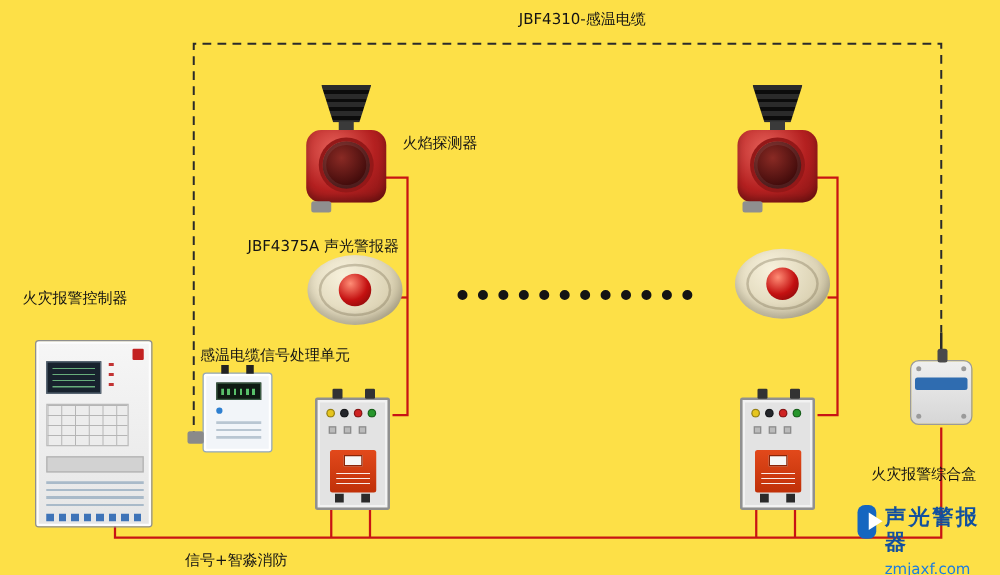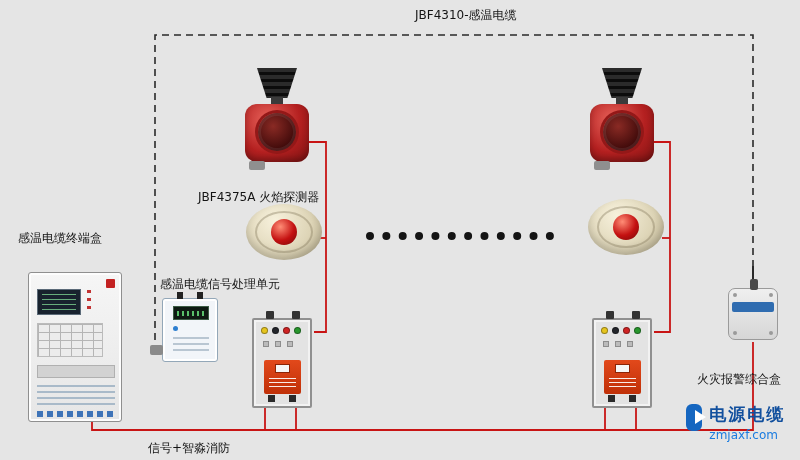--- a/index.html
+++ b/index.html
@@ -1,18 +1,18 @@
 <!DOCTYPE html>
 <html><head>
 <meta charset="utf-8">
 <style>
   *{box-sizing:border-box;margin:0;padding:0}
   html,body{width:800px;height:460px;background:#ffffff;
     font-family:"DejaVu Sans","Liberation Sans",sans-serif}
-  .stage{position:relative;width:800px;height:460px;background:#e5e5e5;overflow:hidden}
+  .stage{position:relative;width:800px;height:460px;background:#fde047;overflow:hidden}
   .wires{position:absolute;left:0;top:0}
   .dash{fill:none;stroke:#2a2a2a;stroke-width:1.6;stroke-dasharray:7 5}
   .blk{stroke:#2a2a2a;stroke-width:2}
   .red{fill:none;stroke:#c81414;stroke-width:1.8}
   .lbl{position:absolute;font-size:12px;color:#141414;white-space:nowrap;line-height:16px}
 
   
   .detector{position:absolute;width:64px;height:102px}
   .horn{position:absolute;left:12px;top:0;width:40px;height:30px;
     background:repeating-linear-gradient(180deg,#2b2b2b 0 4px,#0c0c0c 4px 7px);
@@ -116,23 +116,24 @@
     <line class="red" x1="605" y1="407" x2="605" y2="430"></line>
     <line class="red" x1="636" y1="407" x2="636" y2="430"></line>
     <polyline class="red" points="305,142 326,142 326,332 314,332"></polyline>
     <line class="red" x1="326" y1="238" x2="318" y2="238"></line>
     <polyline class="red" points="650,142 670,142 670,332 654,332"></polyline>
     <line class="red" x1="670" y1="238" x2="662" y2="238"></line>
   </svg>
 
   <div class="lbl" style="left:415px;top:7px">JBF4310-感温电缆</div>
   <div class="lbl flabel" style="left:322px;top:106px">
-  </div>
-  <div class="lbl" style="left:198px;top:189px">JBF4375A 火焰探测器</div>
-  <div class="lbl" style="left:18px;top:230px">感温电缆终端盒</div>
+    <div>火焰探测器</div>
+  </div>
+  <div class="lbl" style="left:198px;top:189px">JBF4375A 声光警报器</div>
+  <div class="lbl" style="left:18px;top:230px">火灾报警控制器</div>
   <div class="lbl" style="left:160px;top:276px">感温电缆信号处理单元</div>
   <div class="lbl" style="left:697px;top:371px">火灾报警综合盒</div>
   <div class="lbl" style="left:148px;top:440px">信号+智淼消防</div>
 
   <div class="detector" style="left:245px;top:68px">
     <span class="horn"></span>
     <span class="horn-neck"></span>
     <span class="det-body"></span>
     <span class="det-lens"></span>
     <span class="det-bracket"></span>
@@ -237,18 +238,18 @@
     <span class="tb-screw" style="right:4px;top:4px"></span>
     <span class="tb-screw" style="left:4px;bottom:4px"></span>
     <span class="tb-screw" style="right:4px;bottom:4px"></span>
   </div>
 
   <div class="brand">
     <span class="logo-glyph">
       <span class="logo-tri"></span>
     </span>
     <span class="brand-text">
-      <span class="brand-name">电源电缆</span>
+      <span class="brand-name">声光警报器</span>
       <span class="brand-domain">zmjaxf.com</span>
     </span>
   </div>
 
 </div>
 
 </body></html>

